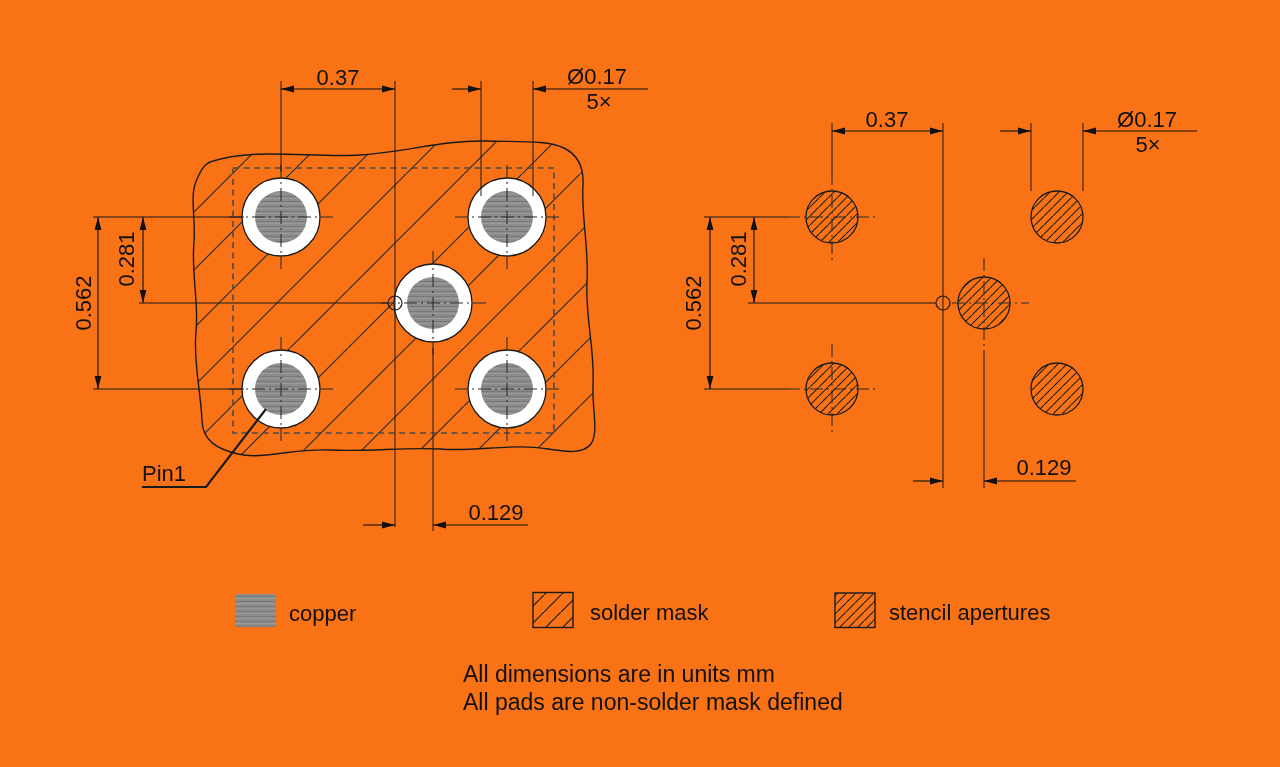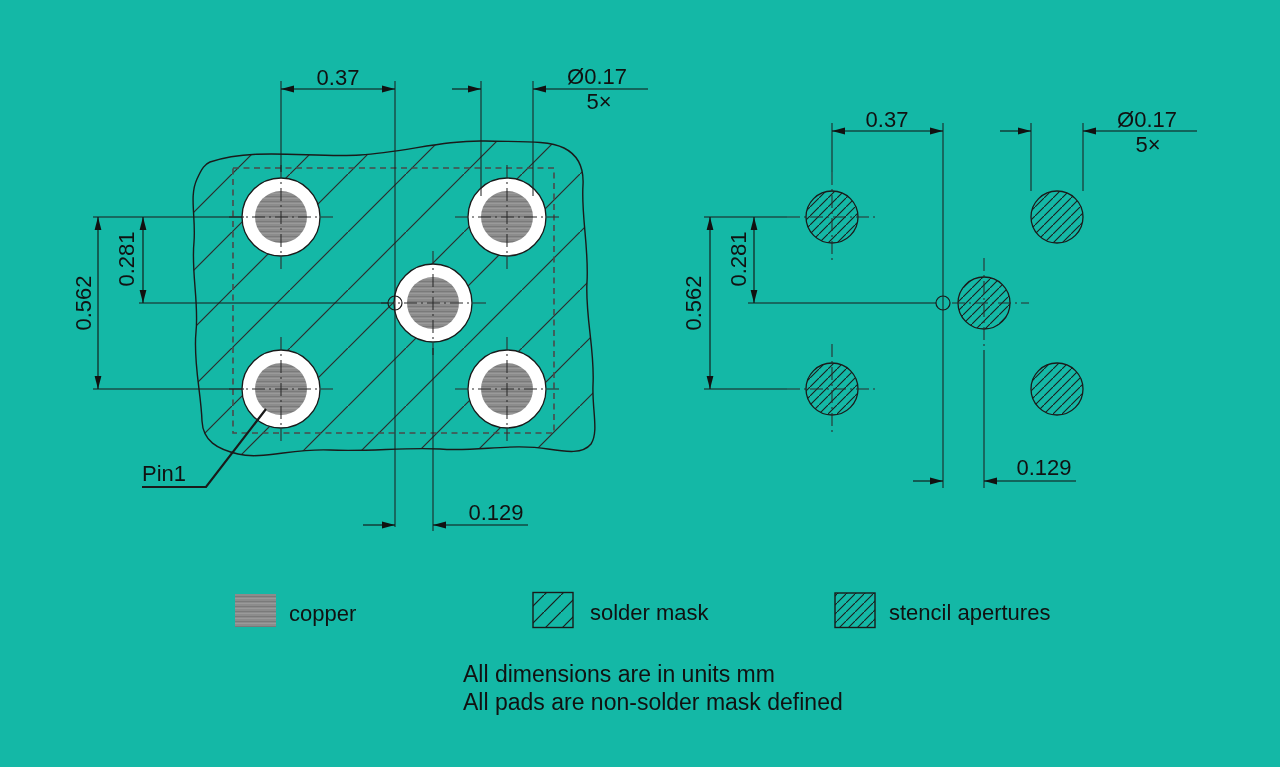--- a/index.html
+++ b/index.html
@@ -1,19 +1,19 @@
 <!DOCTYPE html>
 <html><head>
 <meta charset="utf-8">
 <style>
   html,body{margin:0;padding:0;background:#ffffff;}
   .canvas{
     position:relative;
     width:1280px;height:767px;
-    background:#14b8a6;
+    background:#f97316;
     font-family:"Liberation Sans", sans-serif;
     overflow:hidden;
   }
   svg{display:block;}
   text{fill:#111111;}
   .dim-label{font-size:22px;}
   .note-label{font-size:23px;}
   .legend-label{font-size:22px;}
 </style>
 </head>

